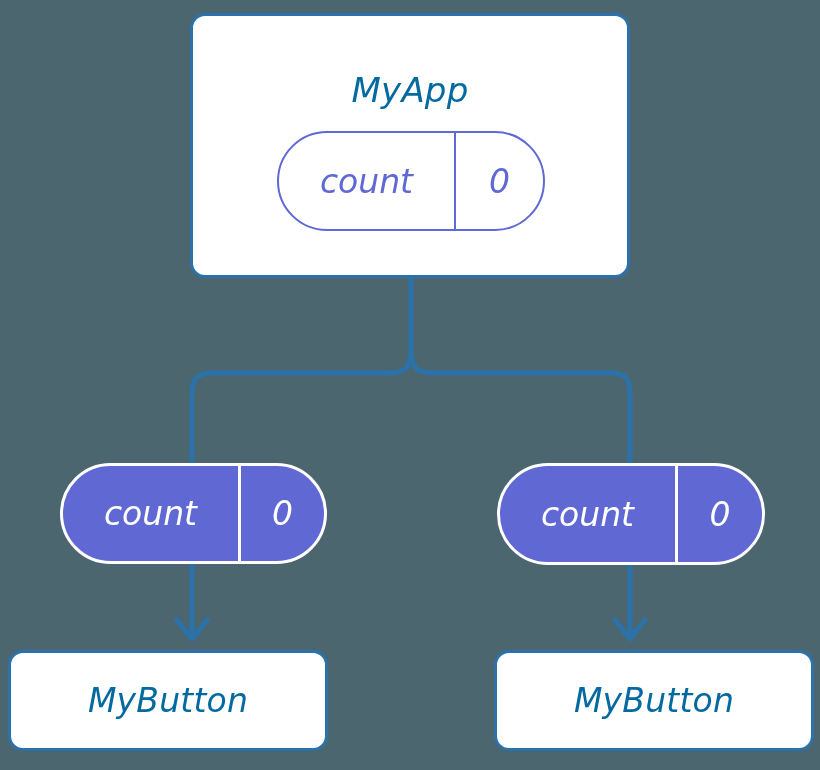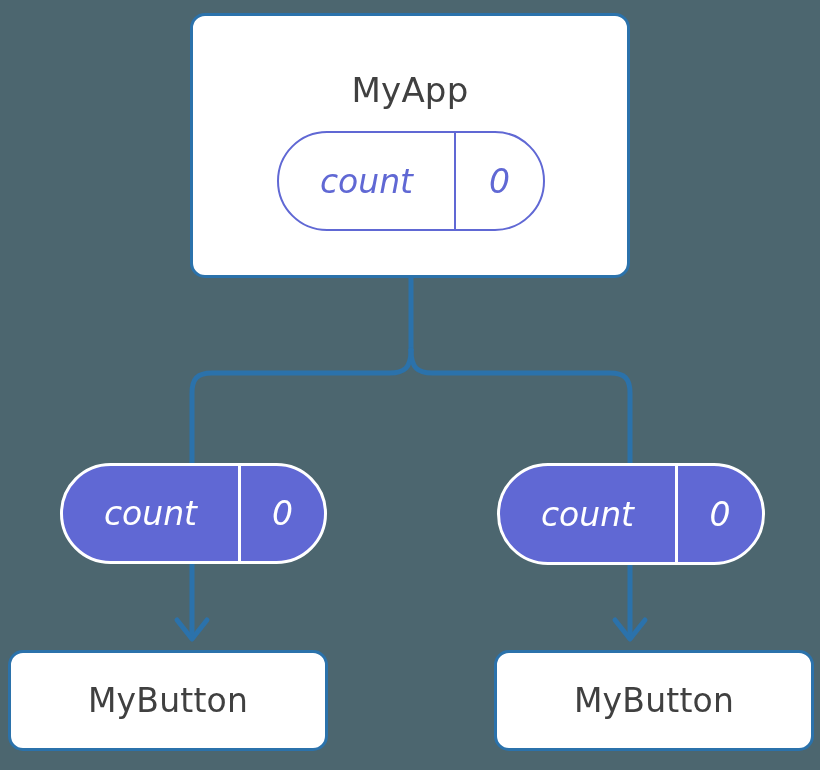--- a/index.html
+++ b/index.html
@@ -33,25 +33,26 @@
     position: absolute;
     box-sizing: border-box;
     background: #ffffff;
     border: 3px solid #2b72ab;
     border-radius: 15px;
     display: flex;
     flex-direction: column;
     align-items: center;
   }
   .card-title {
-    color: #404040;
+    color: #0369a1;
     font-size: 34px;
     line-height: 1;
     letter-spacing: 0.2px;
     white-space: nowrap;
+    font-style: italic;
   }
 
   #card-myapp {
     left: 190px;
     top: 13px;
     width: 440px;
     height: 265px;
   }
   #card-myapp .card-title {
     margin-top: 57px;

